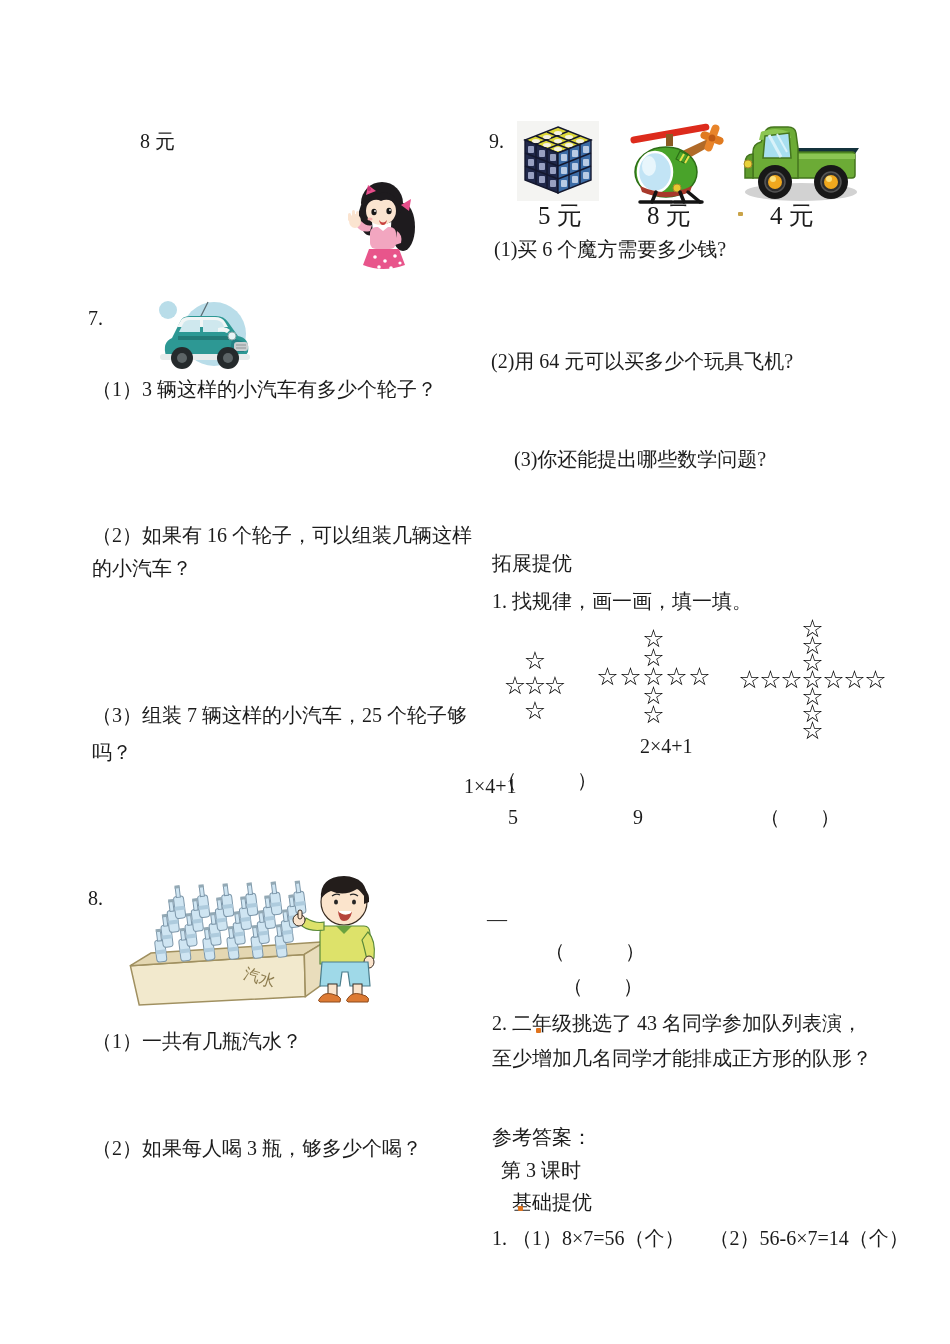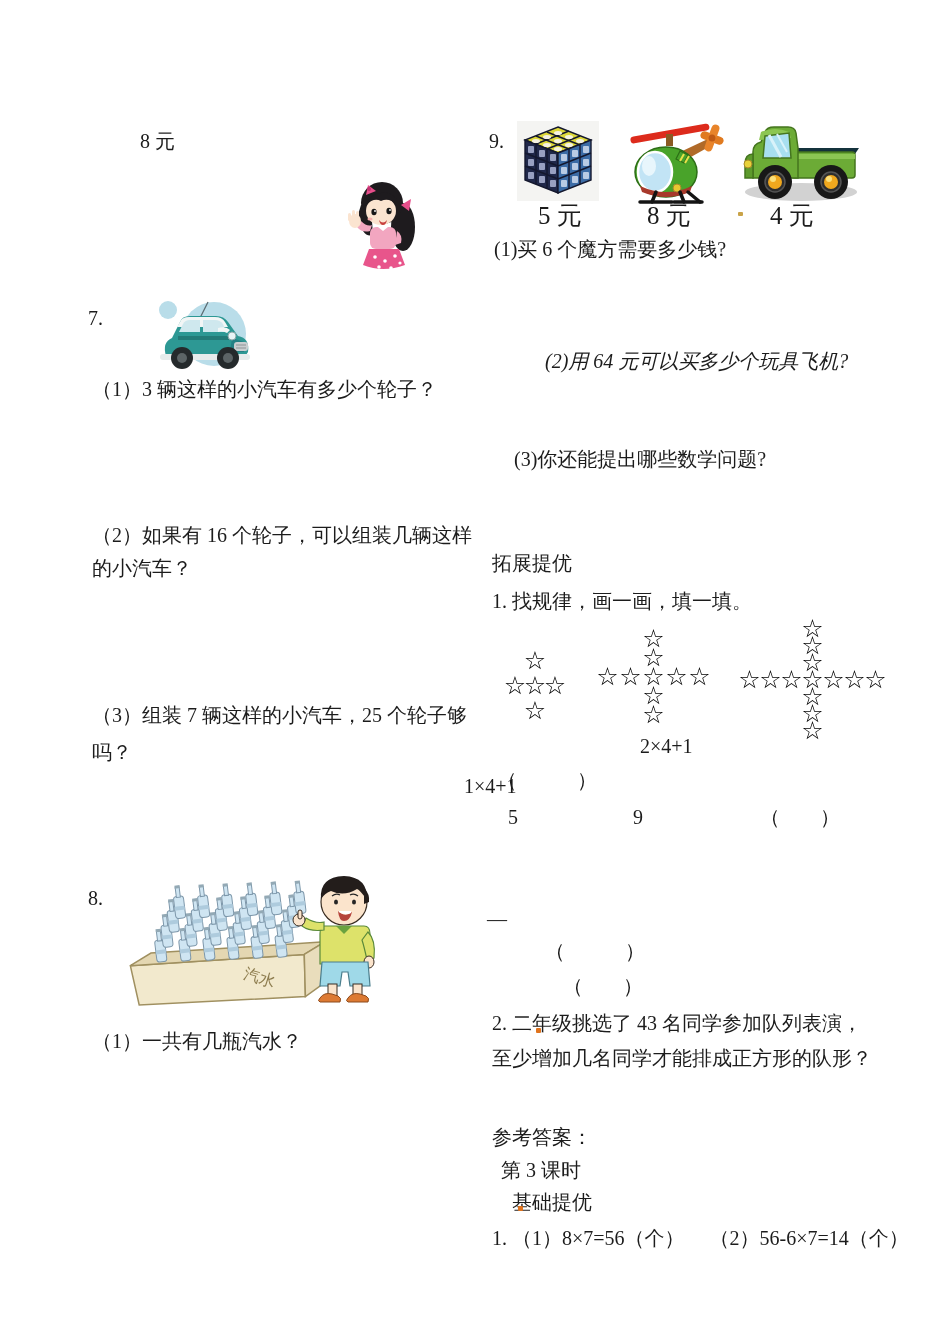--- a/index.html
+++ b/index.html
@@ -155,20 +155,21 @@
       <ellipse cx="257" cy="96" rx="5" ry="6" fill="#fbe4cc" stroke="#3a2d22" stroke-width="1"></ellipse>
       <path d="M210,96 l46,0 2,24 -20,0 -2,-14 -6,0 -2,14 -20,0 z" fill="#9fd9e8" stroke="#4a7d8c" stroke-width="1.2"></path>
       <rect x="216" y="118" width="9" height="12" fill="#fbe4cc" stroke="#3a2d22" stroke-width="1"></rect>
       <rect x="241" y="118" width="9" height="12" fill="#fbe4cc" stroke="#3a2d22" stroke-width="1"></rect>
       <path d="M208,132 q4,-6 12,-4 l6,2 q4,2 2,6 l-20,0 q-3,-1 0,-4z" fill="#dd7a33" stroke="#8c4a1d" stroke-width="1"></path>
       <path d="M236,132 q4,-6 12,-4 l6,2 q4,2 2,6 l-20,0 q-3,-1 0,-4z" fill="#dd7a33" stroke="#8c4a1d" stroke-width="1"></path>
     </g>
   </svg>
 
   <div class="t" style="left:92px;top:1029px;">（1）一共有几瓶汽水？</div>
+  <div class="t" style="left:92px;top:1136px;">（2）如果每人喝 3 瓶，够多少个喝？</div>
 
   <div class="t" style="left:489px;top:129px;">9.</div>
 
   <svg style="left:517px;top:121px;" width="82" height="80" viewBox="0 0 82 80">
     <rect x="0" y="0" width="82" height="80" fill="#f4f4f2"></rect>
     <g stroke="#14182e" stroke-width="1.4">
       <polygon points="41,6 74,19 41,32 8,19" fill="#ddd83a"></polygon>
       <polygon points="8,19 41,32 41,72 8,59" fill="#20284a"></polygon>
       <polygon points="41,32 74,19 74,59 41,72" fill="#3c6ca6"></polygon>
       <line x1="19" y1="15" x2="52" y2="28"></line>
@@ -268,21 +269,21 @@
     <circle cx="94" cy="62" r="7" fill="#f0a81e"></circle>
     <circle cx="92" cy="59" r="3" fill="#fbe07a"></circle>
   </svg>
 
   <div class="t small" style="left:538px;top:201px;">5 元</div>
   <div class="t small" style="left:647px;top:201px;">8 元</div>
   <div class="t small" style="left:770px;top:201px;">4 元</div>
   <div class="speck tan" style="left:738px;top:212px;width:5px;height:4px;"></div>
 
   <div class="t" style="left:494px;top:237px;">(1)买 6 个魔方需要多少钱?</div>
-  <div class="t" style="left:545px;top:349px;font-style:italic;">(2)用 64 元可以买多少个玩具飞机?</div>
+  <div class="t" style="left:491px;top:349px;">(2)用 64 元可以买多少个玩具飞机?</div>
   <div class="t" style="left:514px;top:447px;">(3)你还能提出哪些数学问题?</div>
 
   <div class="t" style="left:492px;top:551px;">拓展提优</div>
   <div class="t" style="left:492px;top:589px;">1. 找规律，画一画，填一填。</div>
 
   <div class="star-grid" style="--cell: 20px; --cellh: 25px; left: 505px; top: 648px; grid-template-columns: repeat(3, var(--cell));">
       <span></span>
       <span class="star">☆</span>
       <span></span>
       <span class="star">☆</span>

